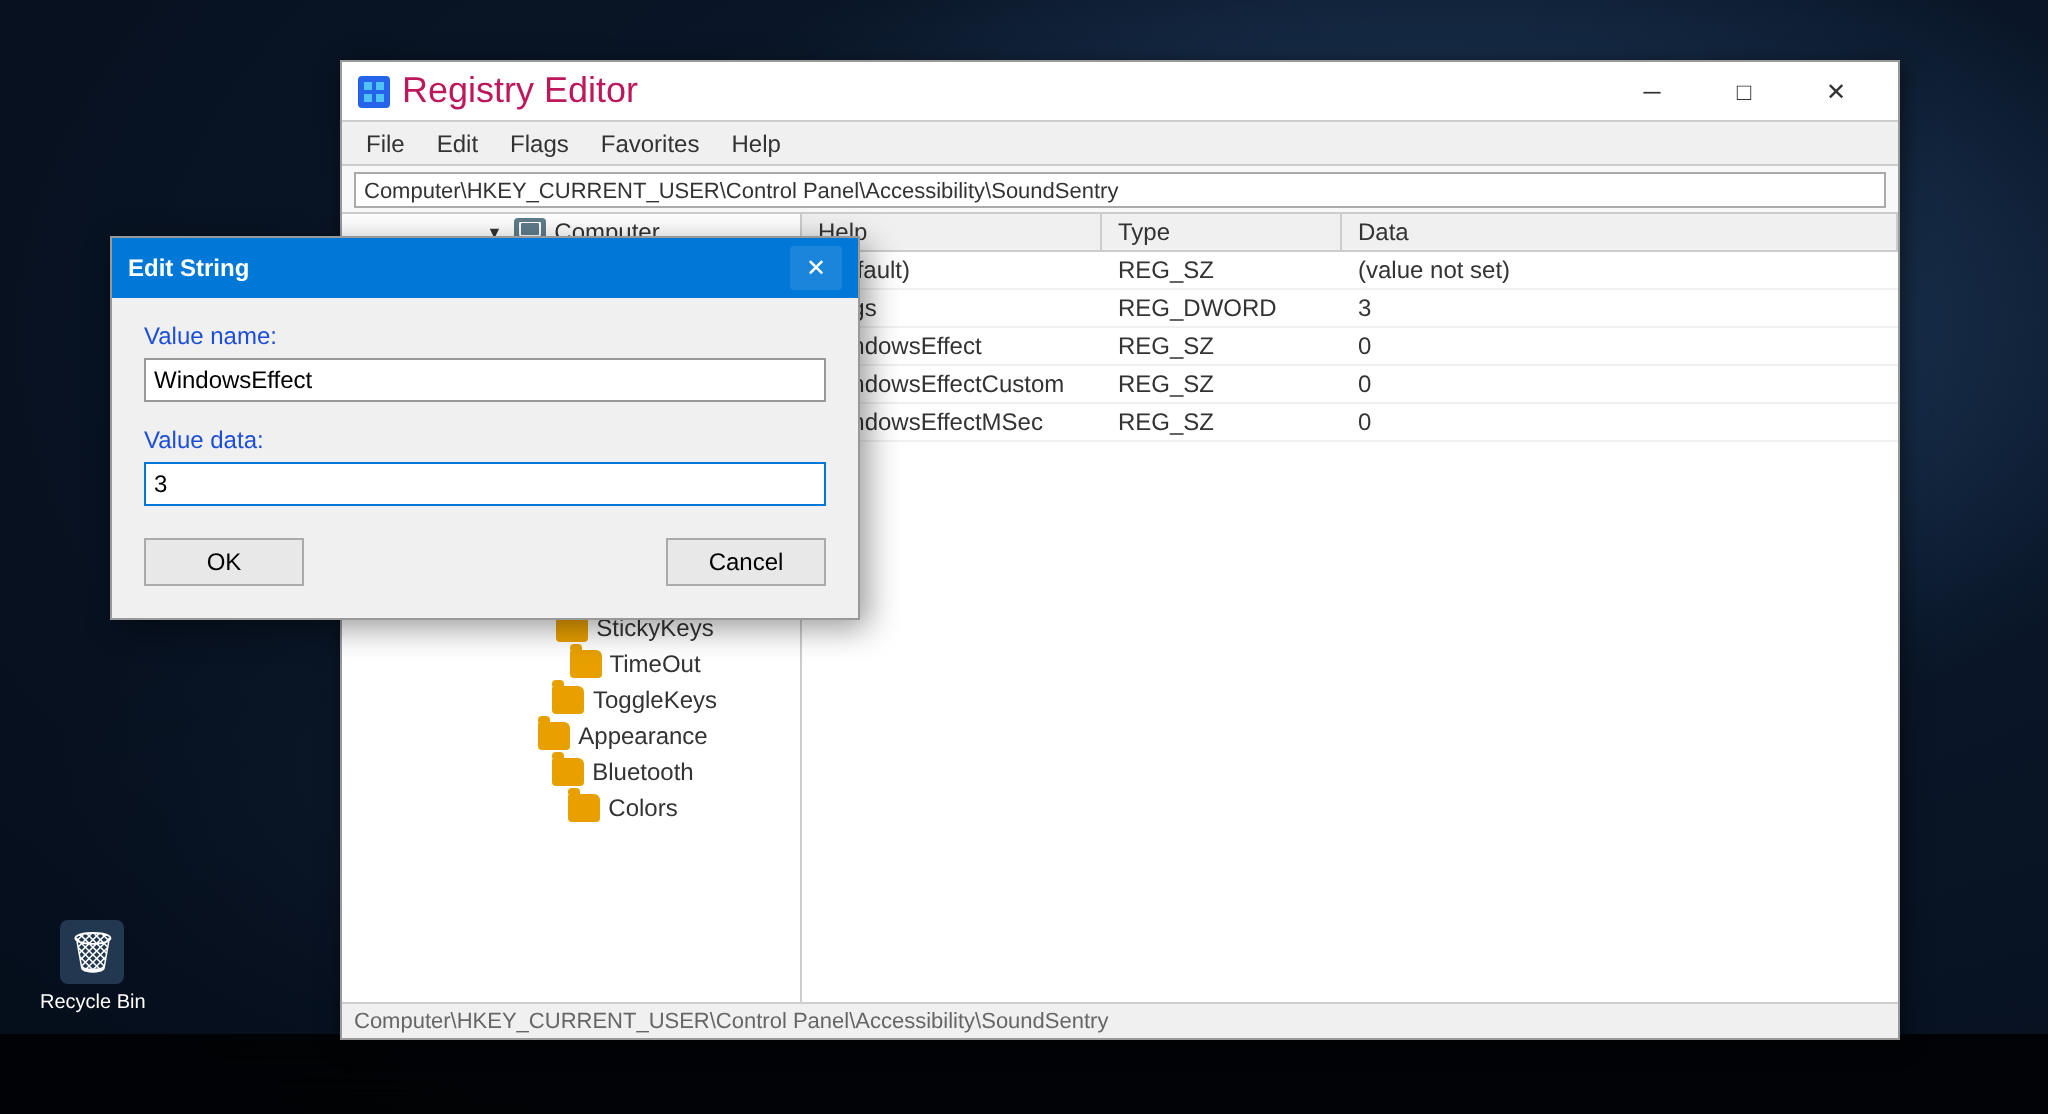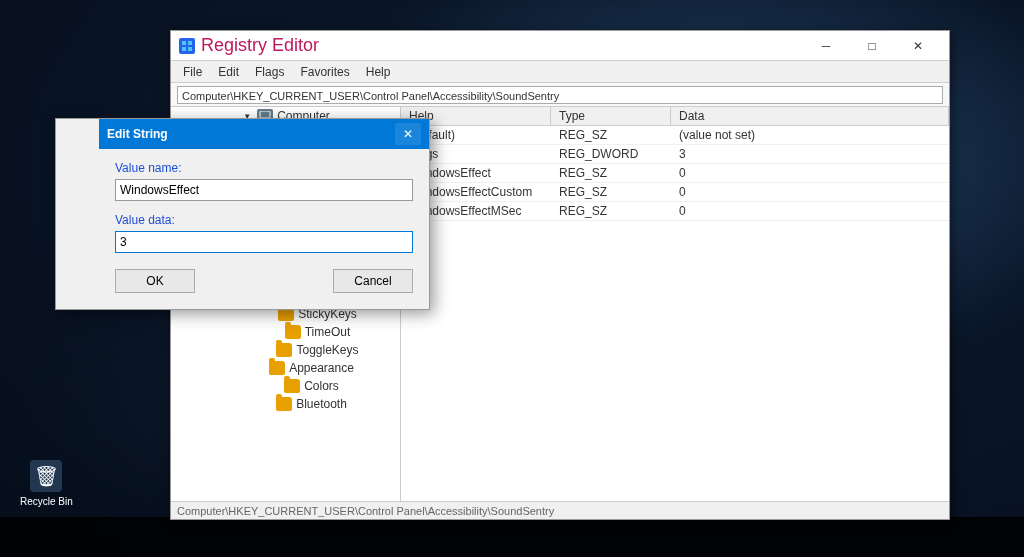--- a/index.html
+++ b/index.html
@@ -296,21 +296,20 @@
     }
     .dialog {
       position: absolute;
       top: 118px;
       left: 55px;
       width: 375px;
       background: #f0f0f0;
       border: 1px solid #999;
       box-shadow: 4px 4px 15px rgba(0,0,0,0.4);
       pointer-events: all;
-      padding-left: 43px;
     }
     .dialog-title-bar {
       height: 30px;
       background: #0078d7;
       display: flex;
       align-items: center;
       padding: 0 8px;
     }
     .dialog-title-text {
       flex: 1;
@@ -530,27 +529,27 @@
 
       <div class="tree-item indent-4">
         <div class="expand-arrow none"></div>
         <div class="folder-icon"></div>
         <span>Appearance</span>
       </div>
 
       <div class="tree-item indent-4">
         <div class="expand-arrow none"></div>
         <div class="folder-icon"></div>
+        <span>Bluetooth</span>
+      </div>
+
+      <div class="tree-item indent-4">
+        <div class="expand-arrow none"></div>
+        <div class="folder-icon"></div>
         <span>Colors</span>
-      </div>
-
-      <div class="tree-item indent-4">
-        <div class="expand-arrow none"></div>
-        <div class="folder-icon"></div>
-        <span>Bluetooth</span>
       </div>
     </div>
 
     <div class="data-panel">
       <div class="data-header">
         <div class="data-header-col name">Help</div>
         <div class="data-header-col type">Type</div>
         <div class="data-header-col data">Data</div>
       </div>
 

